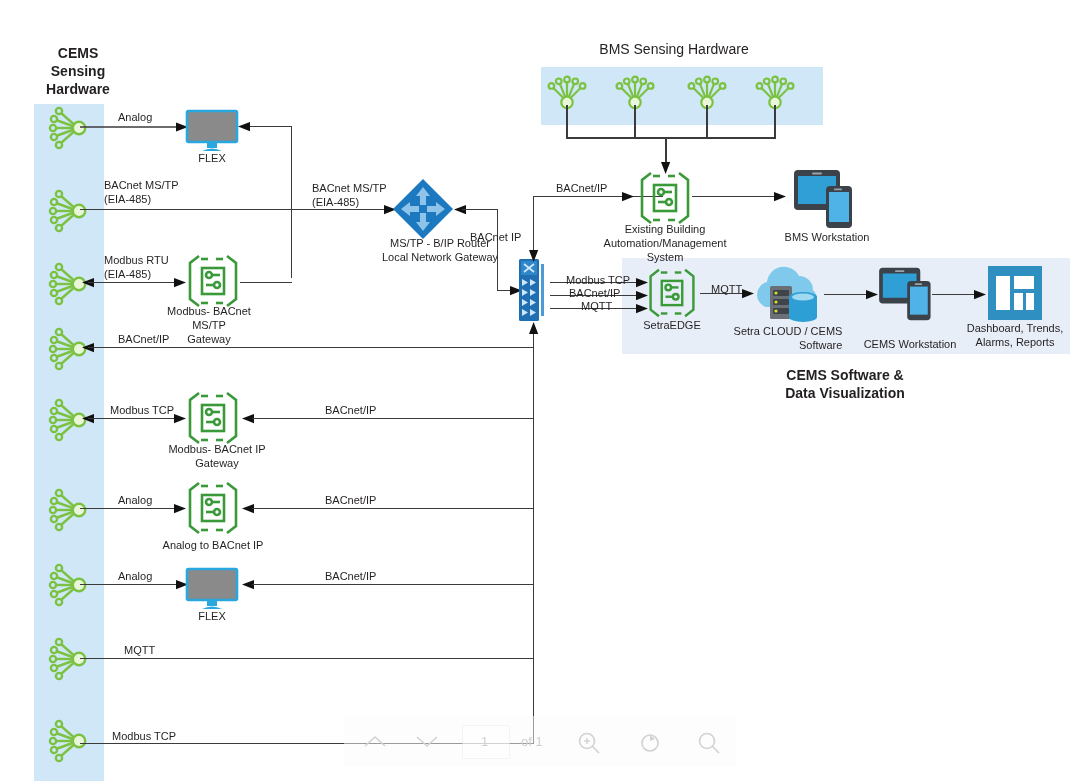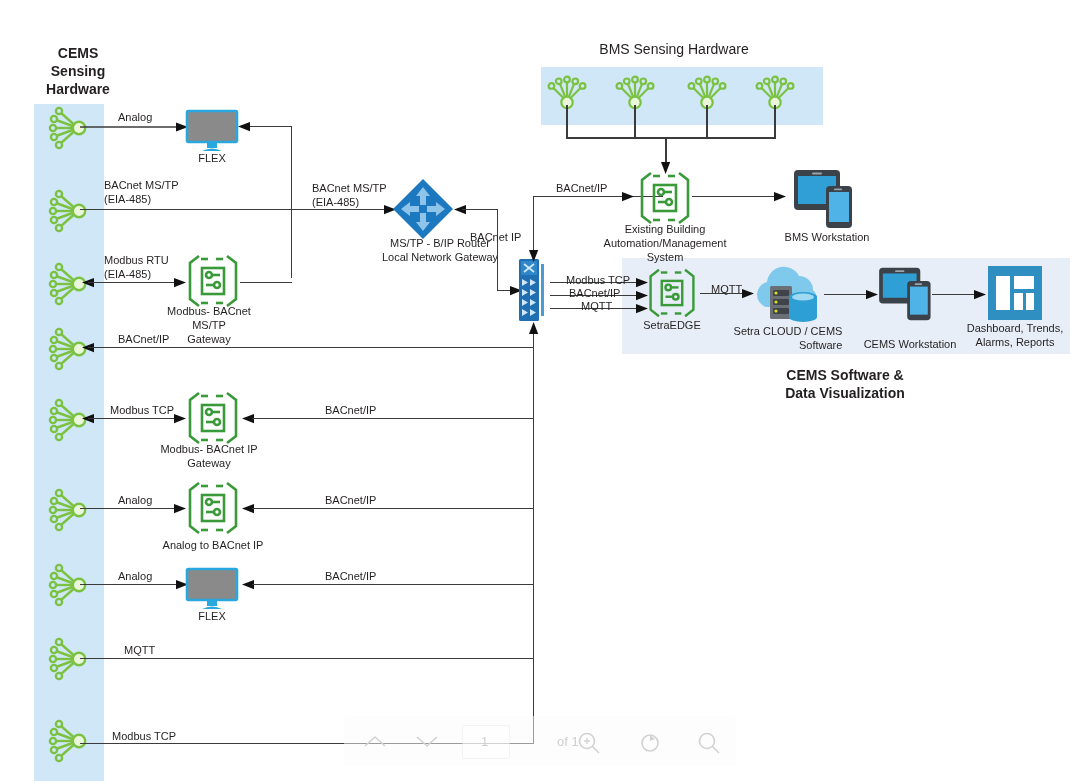--- a/index.html
+++ b/index.html
@@ -312,21 +312,21 @@
       <line x1="32" y1="7" x2="41" y2="7" stroke-dasharray="7 5"></line>
       <line x1="17" y1="51" x2="26" y2="51" stroke-dasharray="7 5"></line>
       <line x1="32" y1="51" x2="41" y2="51" stroke-dasharray="7 5"></line>
       <rect x="18" y="16" width="22" height="26"></rect>
       <circle cx="25" cy="23" r="3"></circle>
         <line x1="28" y1="23" x2="36" y2="23"></line>
       <circle cx="33" cy="33" r="3"></circle>
         <line x1="22" y1="33" x2="30" y2="33"></line>
     </g>
   </svg>
-  <div class="lbl c" style="left:209px;top:443px;text-align:center;">Modbus- BACnet IP
+  <div class="lbl c" style="left:217px;top:443px;text-align:center;">Modbus- BACnet IP
 Gateway</div>
 
   <svg class="abs" style="left:240px;top:412px;" width="16" height="14">
     <path d="M2 6.6 L14 2 L14 11.2 Z" fill="#111"></path>
   </svg>
   <div class="ln lnh" style="left:252px;top:418px;width:282px;"></div>
   <div class="lbl" style="left:325px;top:404px;">BACnet/IP</div>
 
   <div class="ln lnh" style="left:80px;top:508px;width:96px;"></div>
   <svg class="abs" style="left:172px;top:502px;" width="16" height="14">
@@ -588,21 +588,21 @@
   <div class="toolbar"></div>
   <div class="tb-box"></div>
 
   <svg class="tb-ic" style="left:362px;top:732px;" width="26" height="18">
     <path d="M3 14 L13 5 L23 14" stroke="#d2d2d2" stroke-width="1.6" fill="none"></path>
   </svg>
   <svg class="tb-ic" style="left:414px;top:732px;" width="26" height="18">
     <path d="M3 5 L13 14 L23 5" stroke="#d2d2d2" stroke-width="1.6" fill="none"></path>
   </svg>
   <div class="tb-txt" style="left:481px;top:734px;">1</div>
-  <div class="tb-txt" style="left:521px;top:734px;margin-left:36px;">of 1</div>
+  <div class="tb-txt" style="left:521px;top:734px;">of 1</div>
 
   <svg class="tb-ic" style="left:576px;top:730px;" width="26" height="26">
     <circle cx="11" cy="11" r="7.5" stroke="#d2d2d2" stroke-width="1.6" fill="none"></circle>
     <line x1="16" y1="16" x2="23" y2="23" stroke="#d2d2d2" stroke-width="1.6"></line>
     <line x1="8" y1="11" x2="14" y2="11" stroke="#d2d2d2" stroke-width="1.4"></line>
     <line x1="11" y1="8" x2="11" y2="14" stroke="#d2d2d2" stroke-width="1.4"></line>
   </svg>
   <svg class="tb-ic" style="left:638px;top:730px;" width="26" height="26">
     <circle cx="12" cy="13" r="8" stroke="#d2d2d2" stroke-width="1.6" fill="none"></circle>
     <path d="M12 5 L17 9 L12 11" fill="#d2d2d2"></path>

